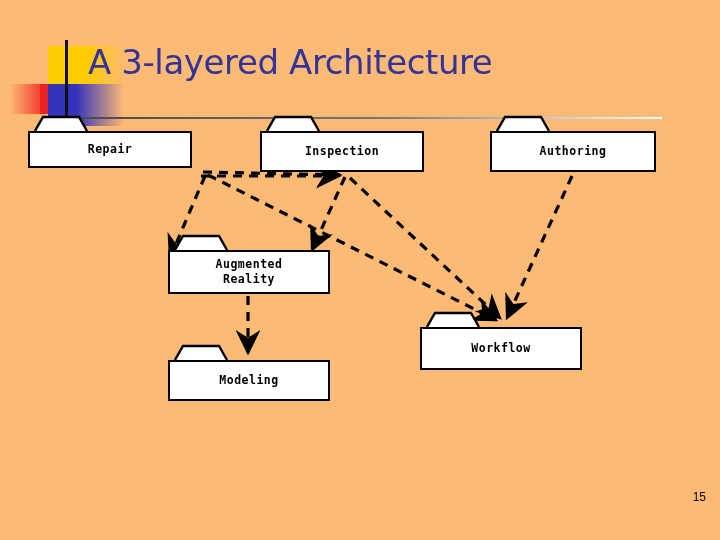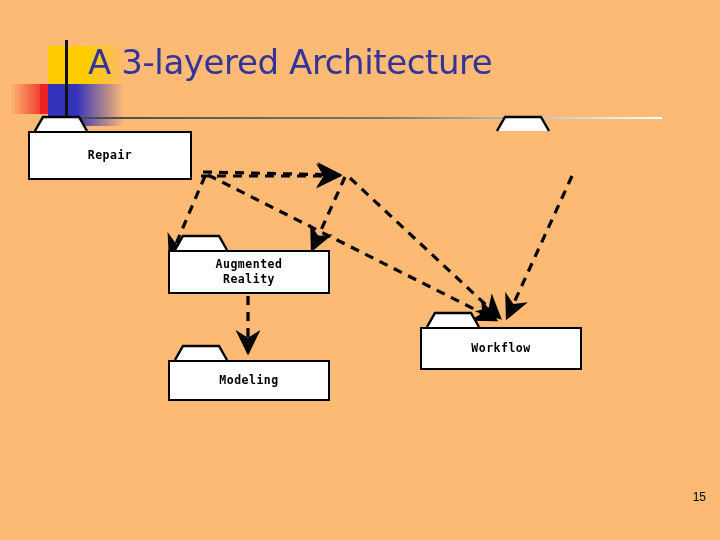--- a/index.html
+++ b/index.html
@@ -212,30 +212,41 @@
       <path d="M 350 178 L 500 318"></path>
       <path d="M 572 176 L 507 318"></path>
       <path d="M 248 296 L 248 353"></path>
     </g>
   </svg>
 
   <div class="pkg" style="left:28px; top:115px; width:164px; height:57px;">
     <svg class="pkg-tab" viewBox="0 0 56 17" preserveAspectRatio="none">
       <path d="M1,16 L9,2 L45,2 L53,16" fill="#ffffff" stroke="#000000" stroke-width="2.4"></path>
     </svg>
-    <div class="pkg-body" style="width:164px; height:49px;">
+    <div class="pkg-body" style="width:164px; height:37px;">
       <span class="pkg-label">Repair</span>
     </div>
   </div>
 
+  <div class="pkg" style="left:260px; top:115px; width:164px; height:57px;">
+    <svg class="pkg-tab" viewBox="0 0 56 17" preserveAspectRatio="none">
+      <path d="M1,16 L9,2 L45,2 L53,16" fill="#ffffff" stroke="#000000" stroke-width="2.4"></path>
+    </svg>
+    <div class="pkg-body" style="width:164px; height:41px;">
+      <span class="pkg-label">Inspection</span>
+    </div>
+  </div>
 
   <div class="pkg" style="left:490px; top:115px; width:166px; height:57px;">
     <svg class="pkg-tab" viewBox="0 0 56 17" preserveAspectRatio="none">
       <path d="M1,16 L9,2 L45,2 L53,16" fill="#ffffff" stroke="#000000" stroke-width="2.4"></path>
     </svg>
+    <div class="pkg-body" style="width:166px; height:41px;">
+      <span class="pkg-label">Authoring</span>
+    </div>
   </div>
 
   <div class="pkg" style="left:420px; top:311px; width:162px; height:59px;">
     <svg class="pkg-tab" viewBox="0 0 56 17" preserveAspectRatio="none">
       <path d="M1,16 L9,2 L45,2 L53,16" fill="#ffffff" stroke="#000000" stroke-width="2.4"></path>
     </svg>
     <div class="pkg-body" style="width:162px; height:43px;">
       <span class="pkg-label">Workflow</span>
     </div>
   </div>

